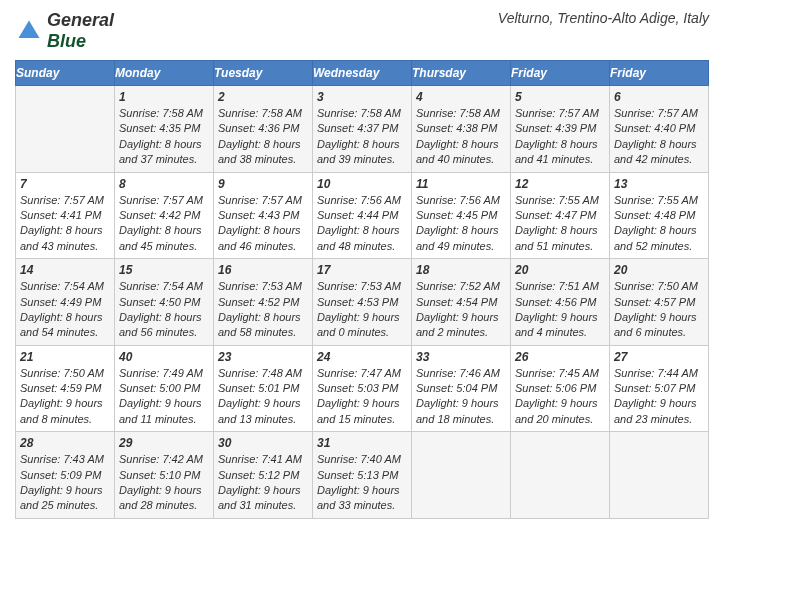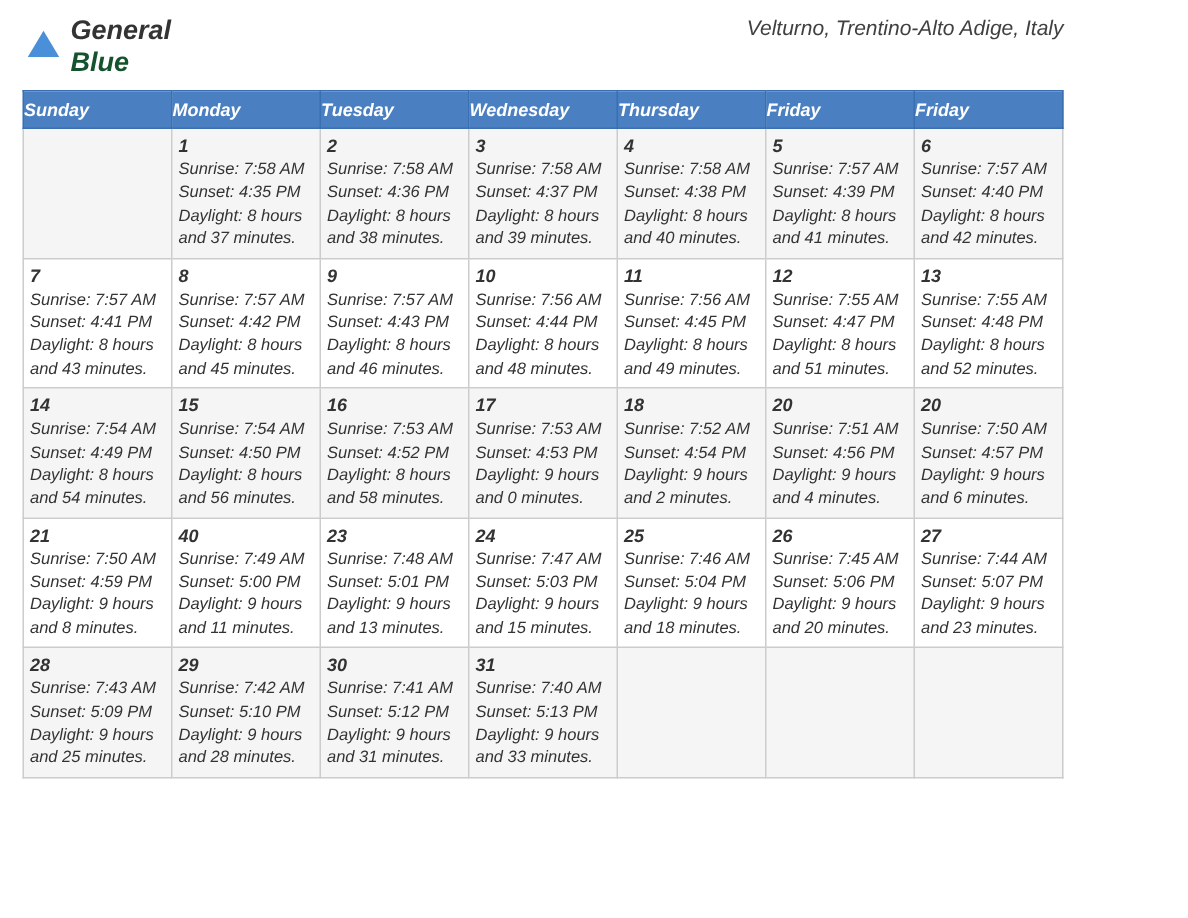--- a/index.html
+++ b/index.html
@@ -262,21 +262,21 @@
           Sunrise: 7:48 AM<br>Sunset: 5:01 PM<br>Daylight: 9 hours and 13 minutes.
         </div>
           </td>
           <td>
             <span class="day-number">24</span>
         <div class="cell-detail">
           Sunrise: 7:47 AM<br>Sunset: 5:03 PM<br>Daylight: 9 hours and 15 minutes.
         </div>
           </td>
           <td>
-            <span class="day-number">25</span>
+            <span class="day-number">33</span>
         <div class="cell-detail">
           Sunrise: 7:46 AM<br>Sunset: 5:04 PM<br>Daylight: 9 hours and 18 minutes.
         </div>
           </td>
           <td>
             <span class="day-number">26</span>
         <div class="cell-detail">
           Sunrise: 7:45 AM<br>Sunset: 5:06 PM<br>Daylight: 9 hours and 20 minutes.
         </div>
           </td>

